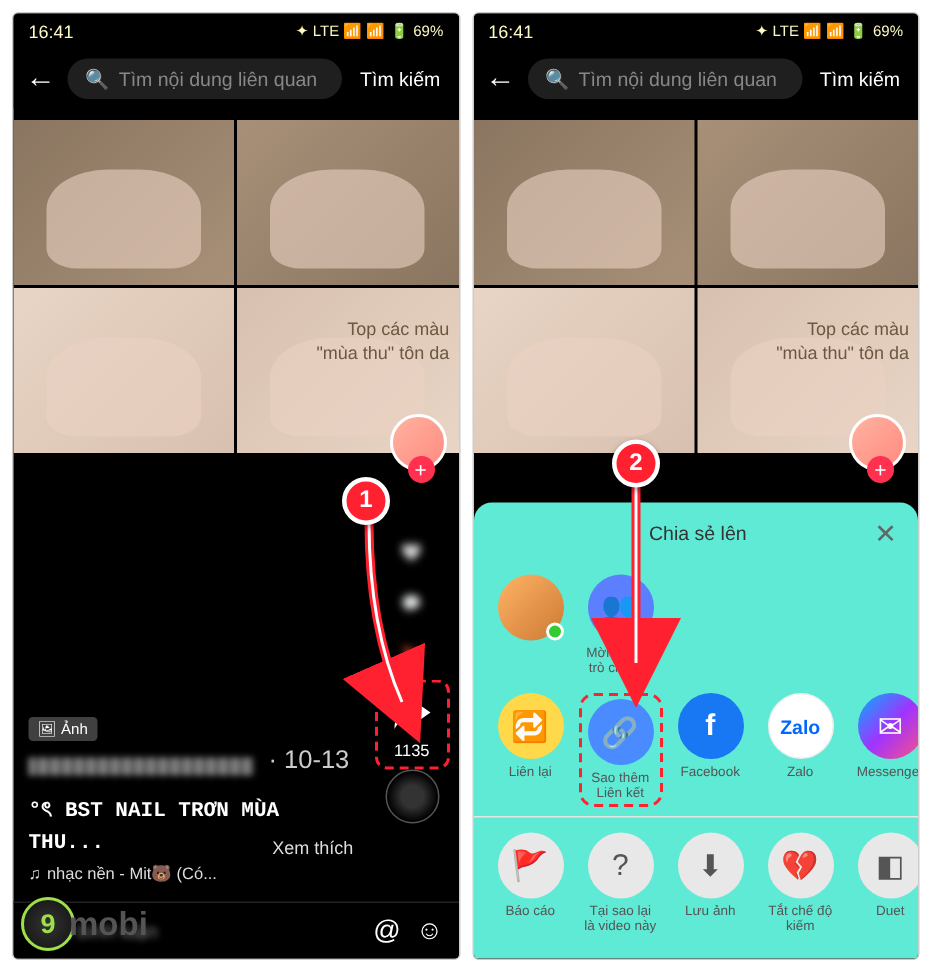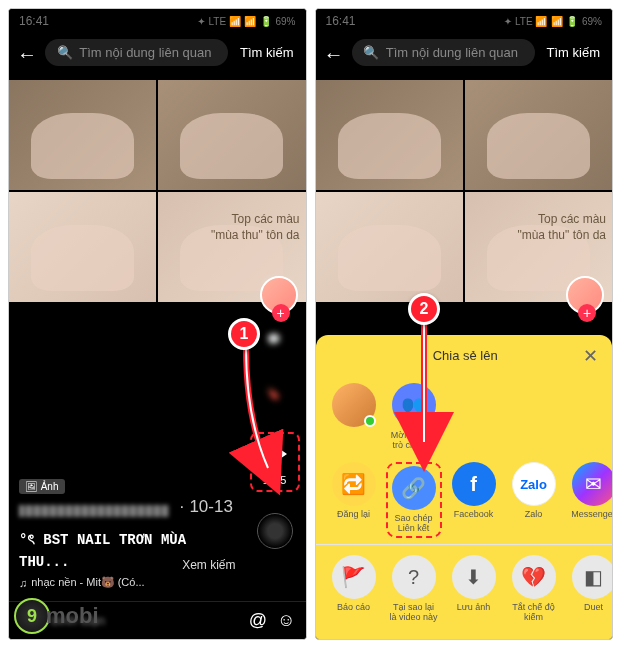--- a/index.html
+++ b/index.html
@@ -1,54 +1,54 @@
 <!DOCTYPE html>
 <html><head>
 <meta charset="utf-8">
 <style>
   * { margin: 0; padding: 0; box-sizing: border-box; font-family: -apple-system, sans-serif; }
   body { background: #fff; padding: 8px; }
   .container { display: flex; gap: 8px; position: relative; }
   .phone { width: 300px; height: 632px; background: #000; border-radius: 4px; overflow: hidden; position: relative; border: 1px solid #ccc; }
-  .status-bar { display: flex; justify-content: space-between; align-items: center; padding: 4px 10px; background: #000; color: #737373; font-size: 12px; height: 24px; }
+  .status-bar { display: flex; justify-content: space-between; align-items: center; padding: 4px 10px; background: #000; color: #fef9c3; font-size: 12px; height: 24px; }
   .status-left { font-weight: 500; }
   .status-right { display: flex; align-items: center; gap: 3px; font-size: 10px; }
   .top-bar { display: flex; align-items: center; padding: 6px 8px; background: #000; gap: 8px; }
   .back-arrow { color: #fff; font-size: 20px; }
   .search-pill { flex: 1; background: #1f1f1f; border-radius: 18px; padding: 6px 12px; display: flex; align-items: center; gap: 6px; color: #888; font-size: 13px; }
   .search-btn { color: #fff; font-size: 13px; padding: 0 4px; text-align: center; }
   .content-grid { display: grid; grid-template-columns: 1fr 1fr; grid-template-rows: 110px 110px; gap: 2px; margin-top: 8px; position: relative; }
   .nail-img { background: linear-gradient(135deg, #d4b5a0, #c8a890); position: relative; overflow: hidden; }
   .nail-img.n1 { background: linear-gradient(135deg, #8a7560, #a89078); }
   .nail-img.n2 { background: linear-gradient(135deg, #a89078, #8a7560); }
   .nail-img.n3 { background: linear-gradient(135deg, #e8d5c5, #d8c0b0); }
   .nail-img.n4 { background: linear-gradient(135deg, #d8c0b0, #e8d5c5); }
   .hand-shape { position: absolute; width: 70%; height: 60%; background: rgba(235,210,195,0.6); border-radius: 40% 40% 20% 20%; bottom: 10%; left: 15%; }
   .nail-text { position: absolute; right: 6px; top: 20px; font-family: cursive; font-size: 12px; color: #6b5840; text-align: right; line-height: 1.3; }
   .avatar-follow { position: absolute; right: 8px; bottom: -12px; width: 38px; height: 38px; border-radius: 50%; background: linear-gradient(135deg,#ffb3a0,#ff8a80); border: 2px solid #fff; z-index: 3; }
   .plus-badge { position: absolute; right: 16px; bottom: -20px; width: 18px; height: 18px; border-radius: 50%; background: #ff3050; color: #fff; display: flex; align-items: center; justify-content: center; font-size: 14px; z-index: 4; }
   .bottom-area { position: absolute; bottom: 0; left: 0; right: 0; padding: 10px; color: #fff; }
-  .side-actions { position: absolute; right: 6px; bottom: 90px; display: flex; flex-direction: column; align-items: center; gap: 21px; color: #fff; }
+  .side-actions { position: absolute; right: 6px; bottom: 90px; display: flex; flex-direction: column; align-items: center; gap: 0; color: #fff; }
   .action-item { display: flex; flex-direction: column; align-items: center; gap: 2px; font-size: 11px; }
   .action-icon { width: 34px; height: 34px; display: flex; align-items: center; justify-content: center; }
   .share-box { border: 2px dashed #ff2030; border-radius: 8px; padding: 4px 6px; }
   .disc { width: 36px; height: 36px; border-radius: 50%; background: radial-gradient(circle, #333 30%, #000 70%); border: 1px solid #555; }
   .img-badge { position: absolute; left: 10px; bottom: 145px; background: rgba(80,80,80,0.8); padding: 2px 6px; border-radius: 3px; font-size: 10px; color: #fff; display: flex; align-items: center; gap: 3px; }
   .blur-line { position: absolute; left: 10px; bottom: 122px; width: 150px; height: 12px; background: repeating-linear-gradient(90deg,#888 0,#888 4px,#555 4px,#555 8px); filter: blur(2px); }
   .date-text { position: absolute; left: 170px; bottom: 122px; font-size: 17px; color: #ccc; }
   .caption { font-size: 14px; font-weight: 600; margin-bottom: 2px; margin-right: 60px; font-family: Liberation Mono, monospace; }
   .caption-row { display: flex; justify-content: space-between; align-items: flex-end; margin-right: 60px; }
   .see-more { font-size: 12px; color: #ddd; }
   .music-row { display: flex; align-items: center; gap: 4px; font-size: 11px; margin-top: 4px; color: #ddd; }
   .comment-bar { display: flex; align-items: center; gap: 8px; padding: 8px 10px; border-top: 1px solid #222; position: absolute; bottom: 0; left: 0; right: 0; background: #000; }
   .comment-text { flex: 1; color: #888; font-size: 13px; filter: blur(2px); }
   .comment-icons { display: flex; gap: 10px; color: #fff; font-size: 18px; }
 
   
-  .share-sheet { position: absolute; bottom: 0; left: 0; right: 0; background: #fde047; border-radius: 12px 12px 0 0; padding: 10px 0; z-index: 10; }
+  .share-sheet { position: absolute; bottom: 0; left: 0; right: 0; background: #5eead4; border-radius: 12px 12px 0 0; padding: 10px 0; z-index: 10; }
   .sheet-header { display: flex; justify-content: space-between; align-items: center; padding: 0 14px 10px; }
   .sheet-title { flex: 1; text-align: center; font-size: 13px; font-weight: 500; color: #333; }
   .sheet-close { font-size: 18px; color: #666; }
   .sheet-row { display: flex; gap: 4px; padding: 6px 10px; overflow: hidden; }
   .sheet-item { display: flex; flex-direction: column; align-items: center; gap: 4px; width: 56px; flex-shrink: 0; }
   .sheet-icon { width: 44px; height: 44px; border-radius: 50%; display: flex; align-items: center; justify-content: center; font-size: 20px; }
   .sheet-label { font-size: 9px; color: #555; text-align: center; line-height: 1.1; }
   .copy-highlight { border: 2px dashed #ff2030; border-radius: 10px; padding: 2px; }
 
   
@@ -130,21 +130,21 @@
       <span>🖼</span>
       <span>Ảnh</span>
     </div>
     <div class="blur-line"></div>
     <div class="date-text">· 10-13</div>
 
     <div class="bottom-area" style="bottom:40px">
       <div class="caption">°ৎ BST NAIL TRƠN MÙA</div>
       <div class="caption-row">
         <span class="caption">THU...</span>
-        <span class="see-more">Xem kiếm</span>
+        <span class="see-more">Xem thích</span>
       </div>
       <div class="music-row">
         <span>♫</span>
         <span>nhạc nền - Mit🐻 (Có...</span>
       </div>
     </div>
 
     <div class="comment-bar">
       <span class="comment-text">thêm bình luận</span>
       <div class="comment-icons">
@@ -210,25 +210,25 @@
         </div>
         <div class="sheet-item">
           <div class="sheet-icon" style="background:#5b7fff;color:#fff">👥</div>
           <span class="sheet-label" style="white-space:pre-line">Mời bạn bè
 trò chuyện</span>
         </div>
       </div>
       <div class="sheet-row">
         <div class="sheet-item">
           <div class="sheet-icon" style="background:#ffd94a;color:#555">🔁</div>
-          <span class="sheet-label">Đăng lại</span>
+          <span class="sheet-label">Liên lại</span>
         </div>
         <div class="sheet-item copy-highlight">
           <div class="sheet-icon" style="background:#4a8cff;color:#fff">🔗</div>
-          <span class="sheet-label" style="white-space:pre-line">Sao chép
+          <span class="sheet-label" style="white-space:pre-line">Sao thêm
 Liên kết</span>
         </div>
         <div class="sheet-item">
           <div class="sheet-icon" style="background:#1877f2;color:#fff;font-weight:bold">f</div>
           <span class="sheet-label">Facebook</span>
         </div>
         <div class="sheet-item">
           <div class="sheet-icon" style="background:#fff;color:#0068ff;font-size:13px;font-weight:bold;border:1px solid #eee">Zalo</div>
           <span class="sheet-label">Zalo</span>
         </div>

